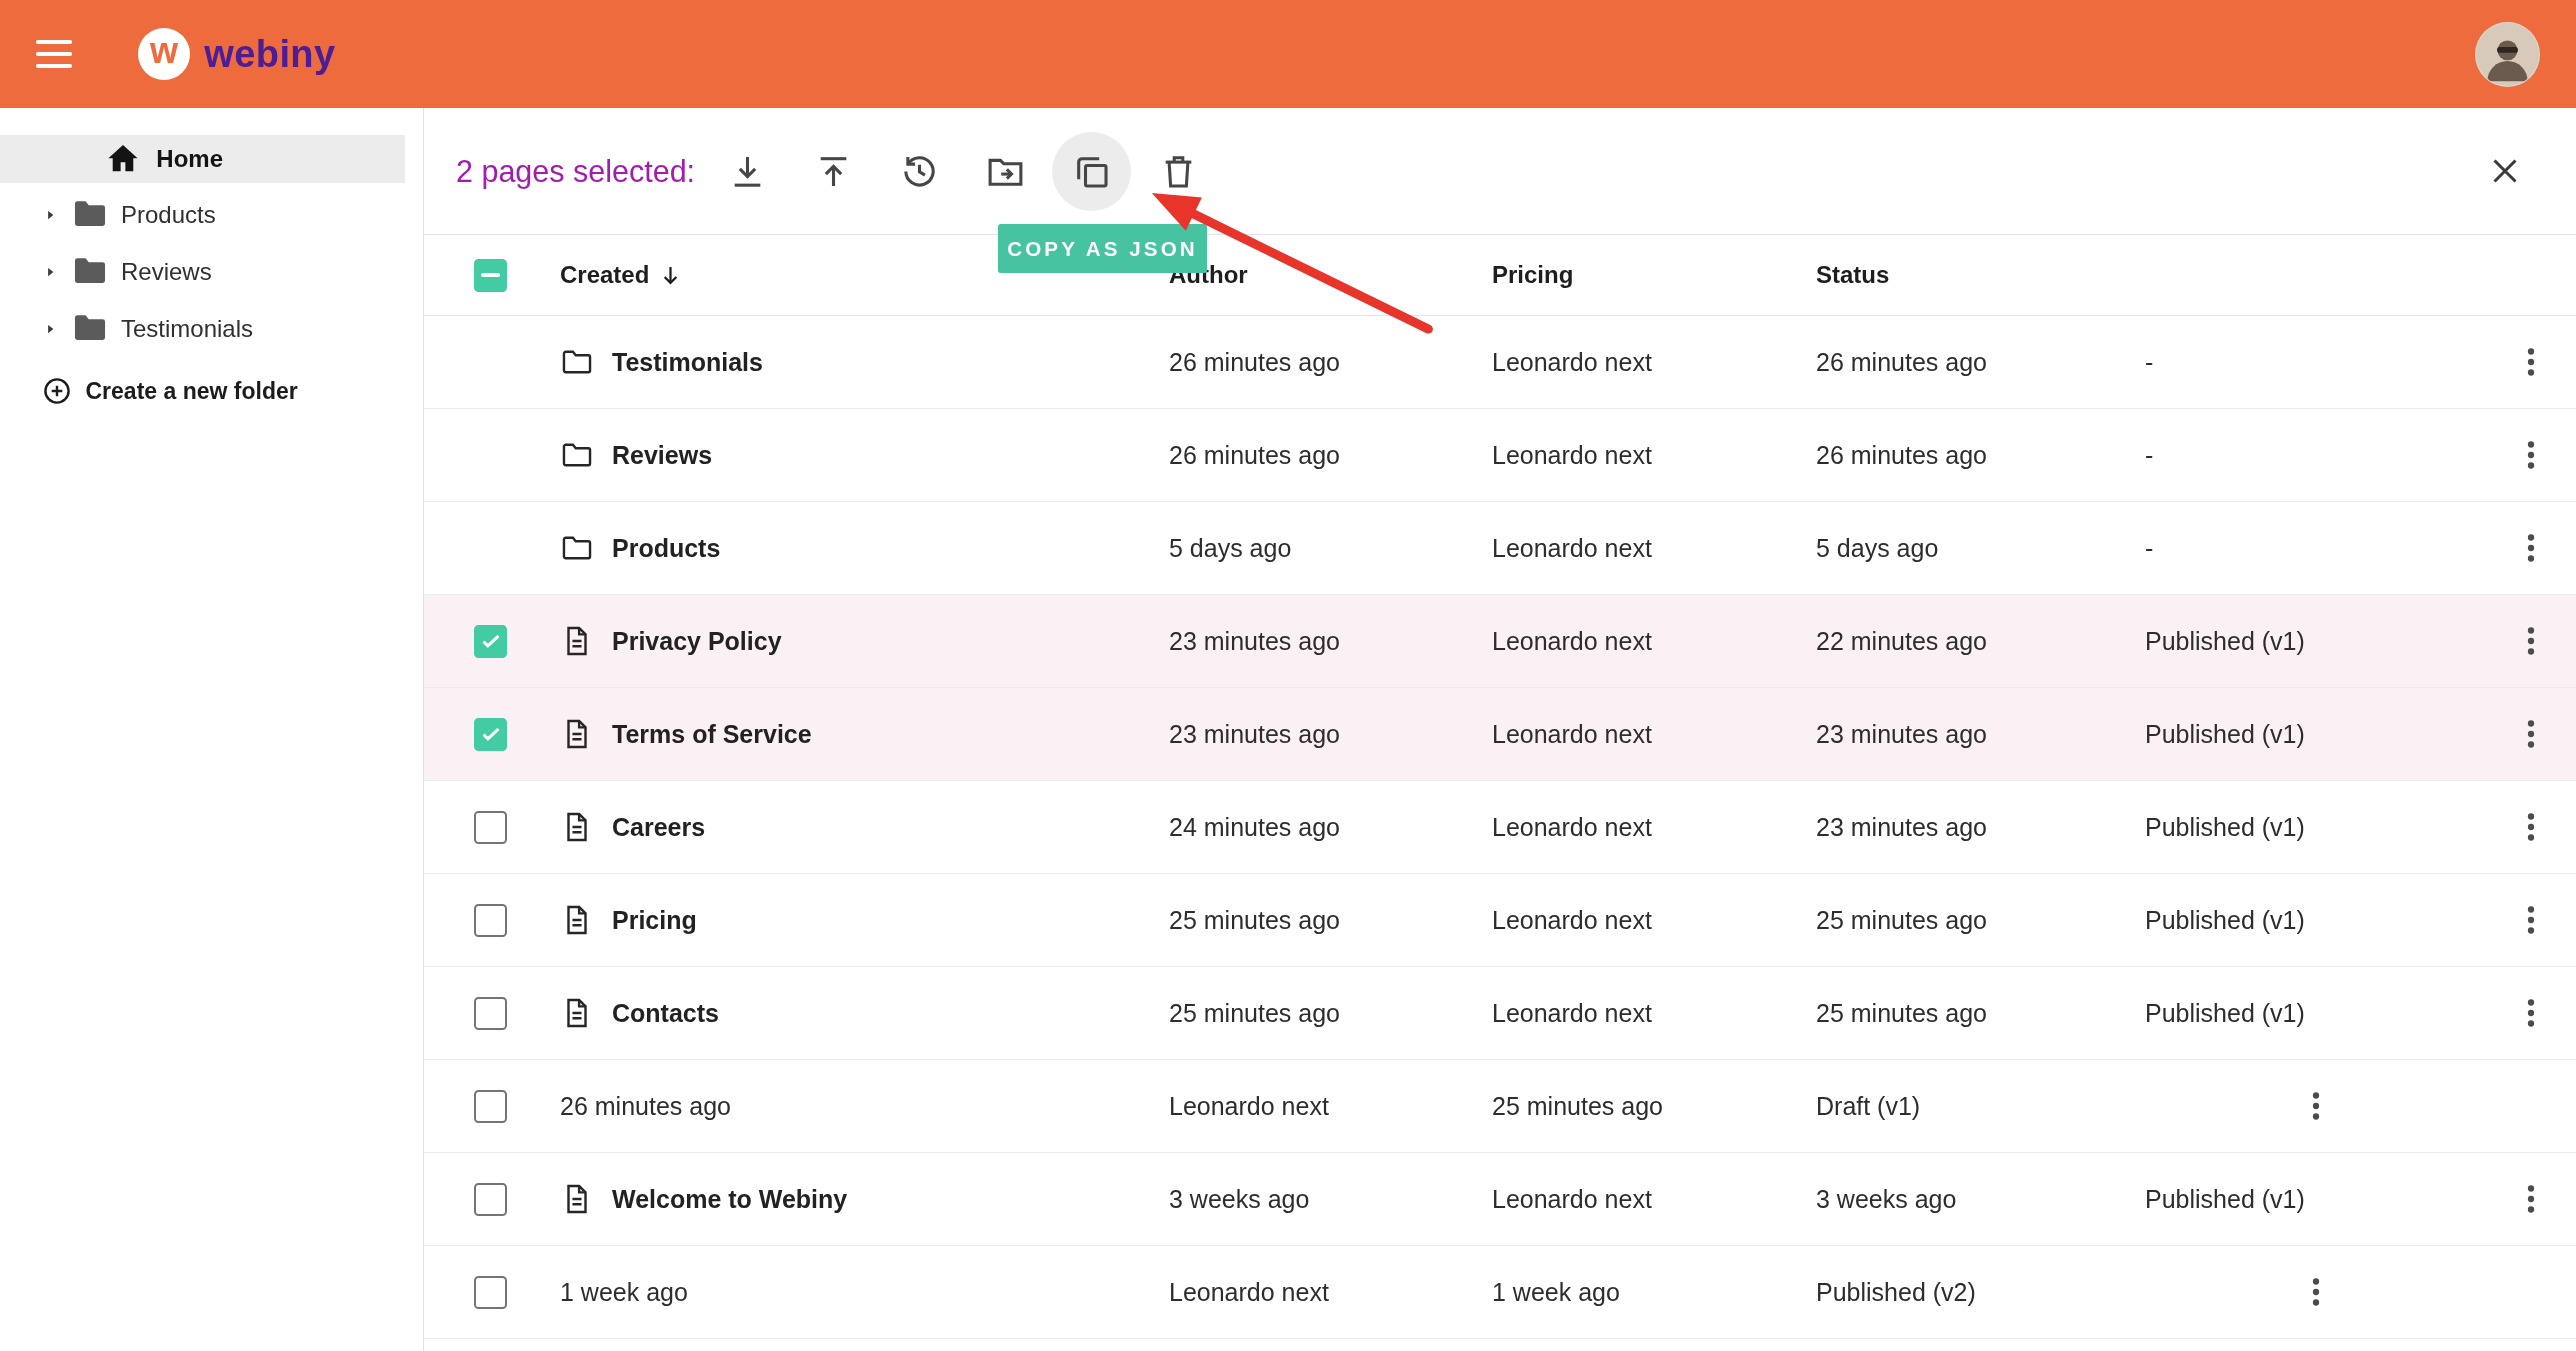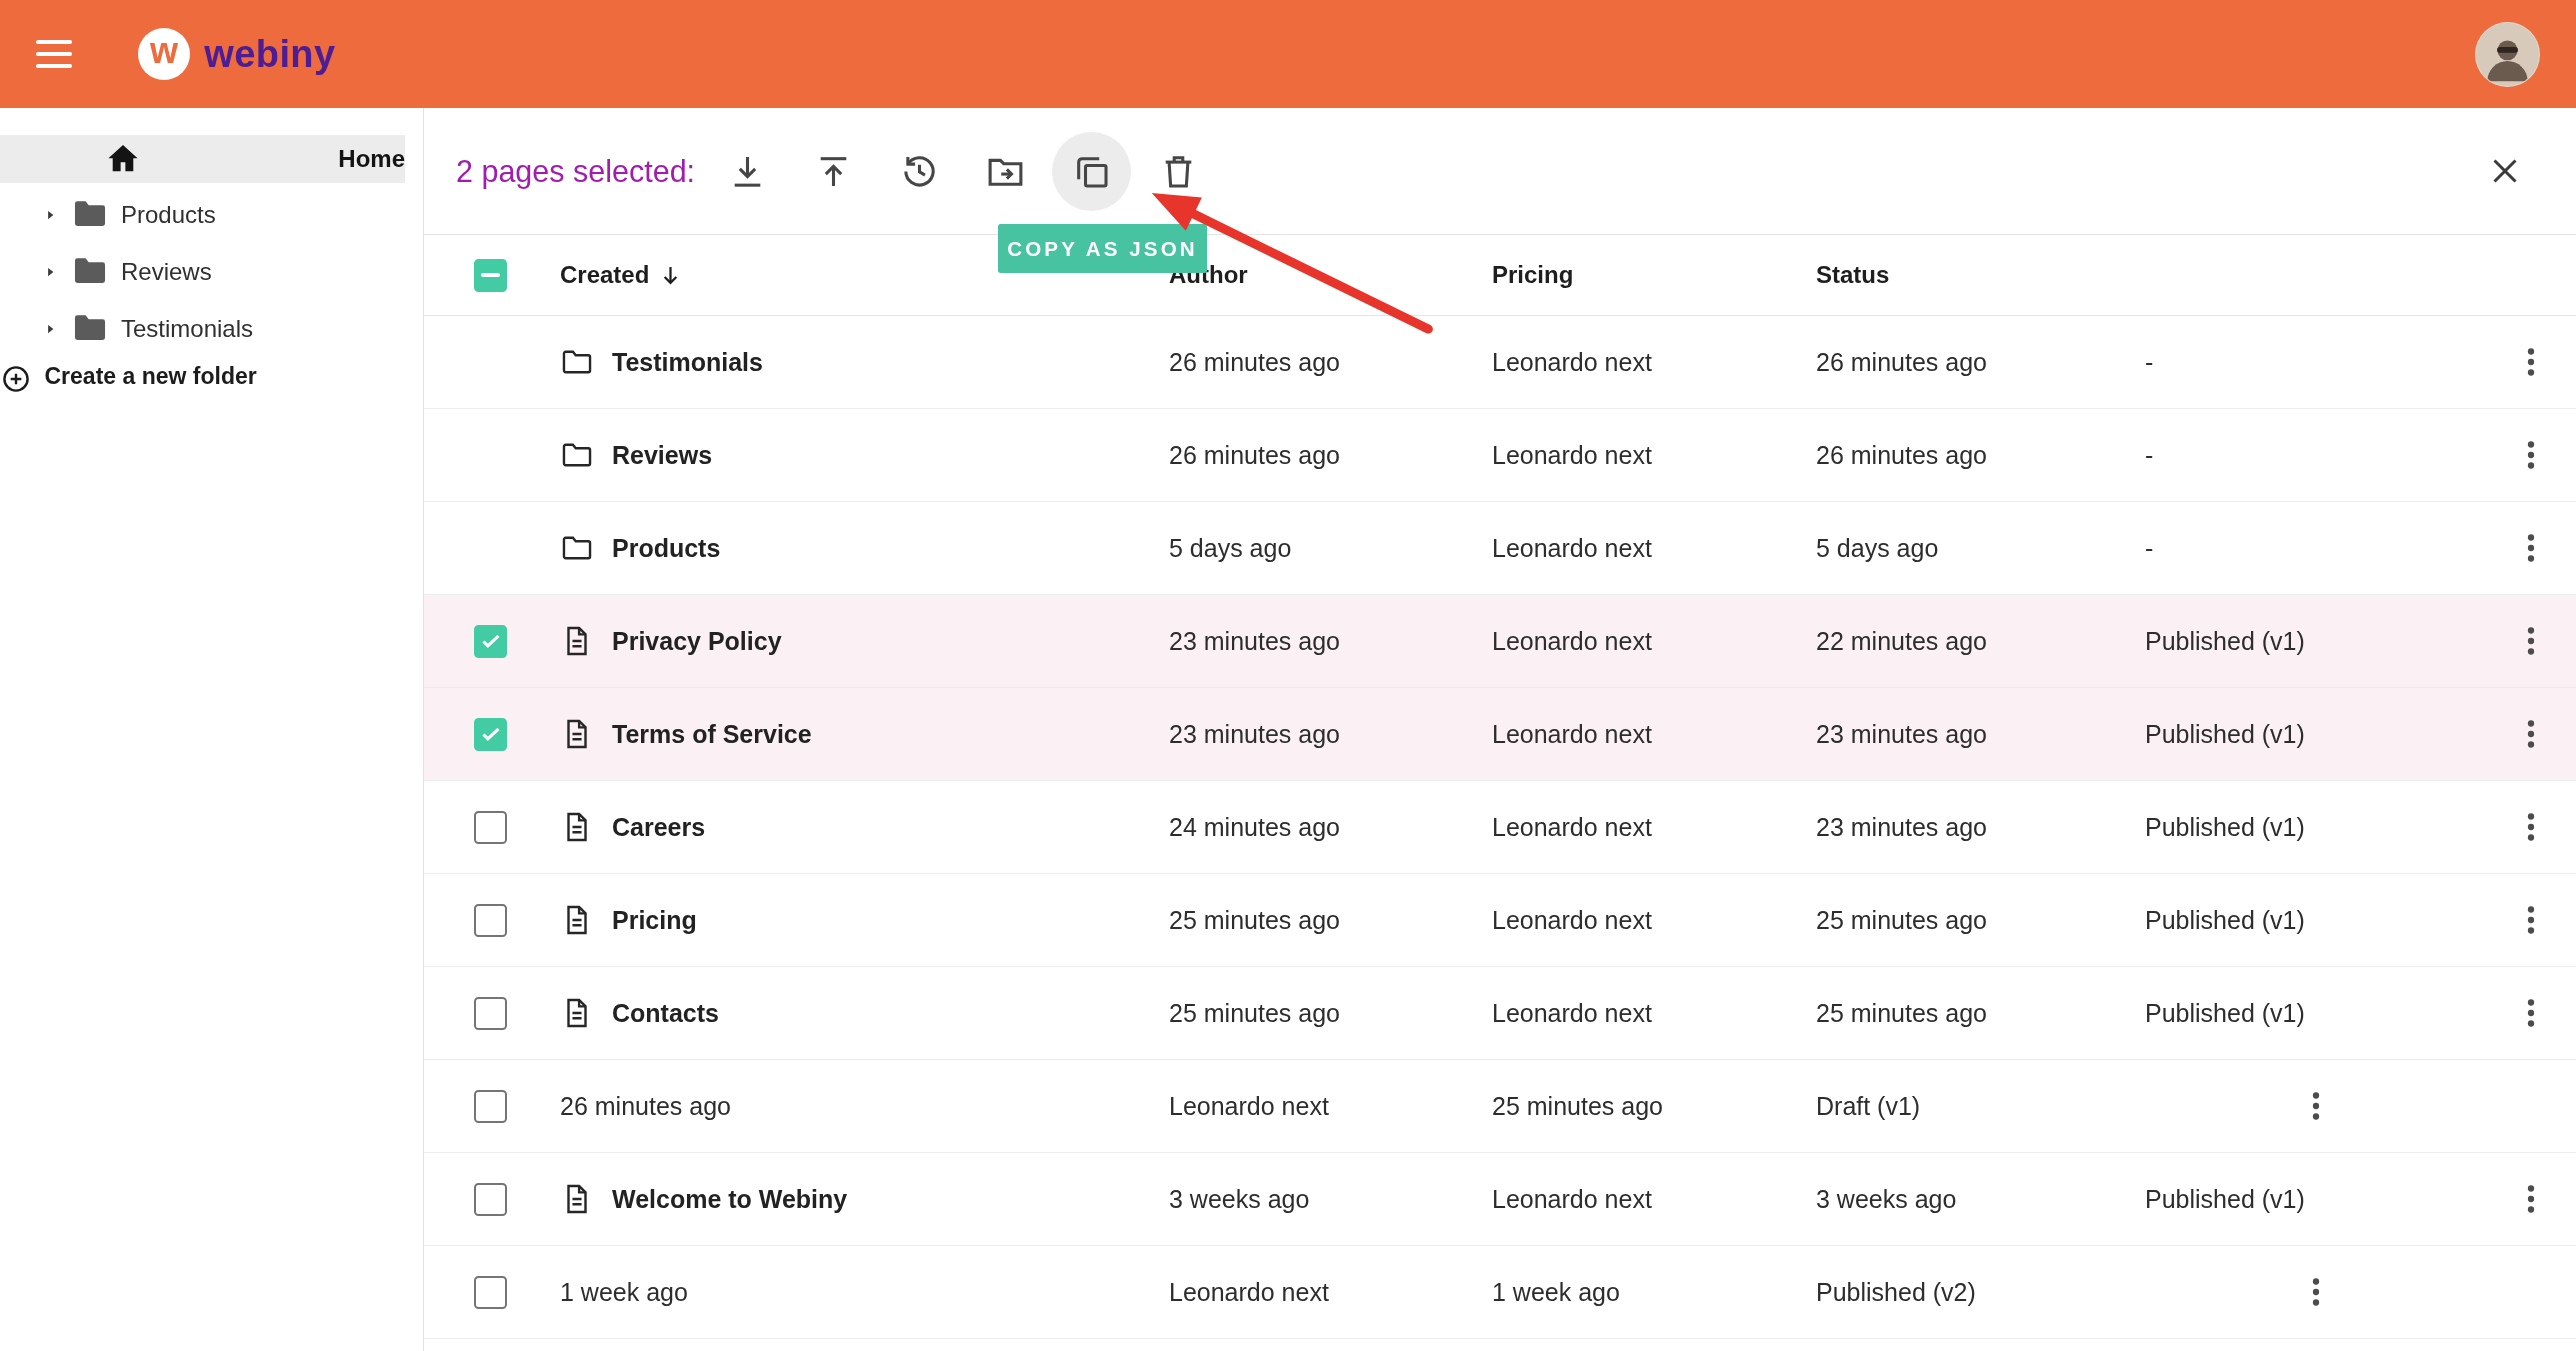--- a/index.html
+++ b/index.html
@@ -53,39 +53,38 @@
     padding-top: 27px;
     background: #fff;
   }
   .home-item {
     height: 48px; margin-right: 18px;
     background: #ECECEC;
     display: flex; align-items: center;
     padding-left: 104px; gap: 14.3px;
     font-size: 24px; font-weight: bold; color: #141414;
     cursor: pointer;
-    justify-content: space-between;
   }
   .home-item svg { width: 38px; height: 38px; }
   .tree { margin-top: 3.6px; }
   .tree-item {
     height: 57px;
     display: flex; align-items: center;
     padding-left: 39px;
     cursor: pointer;
   }
   .chev { width: 21.5px; display: flex; justify-content: center; color: #3c3c3c; }
   .chev svg { width: 18px; height: 18px; }
   .tree-item .folder-glyph { margin-left: 10.8px; color: #5b5b5b; }
   .tree-item .folder-glyph svg { width: 38px; height: 38px; }
   .tree-label { margin-left: 11.7px; font-size: 24px; color: #303030; }
   .create-folder {
     margin-top: 5.4px; height: 57px;
-    display: flex; 
-    gap: 12.5px;
+    display: flex; align-items: center;
+    padding-left: 41px; gap: 12.5px;
     font-size: 23px; font-weight: bold; color: #1c1c1c;
     cursor: pointer;
   }
   .create-folder svg { width: 32px; height: 32px; color: #1c1c1c; }
 
   
   .main { flex: 1; position: relative; background: #fff; }
 
   
   .actionbar {

